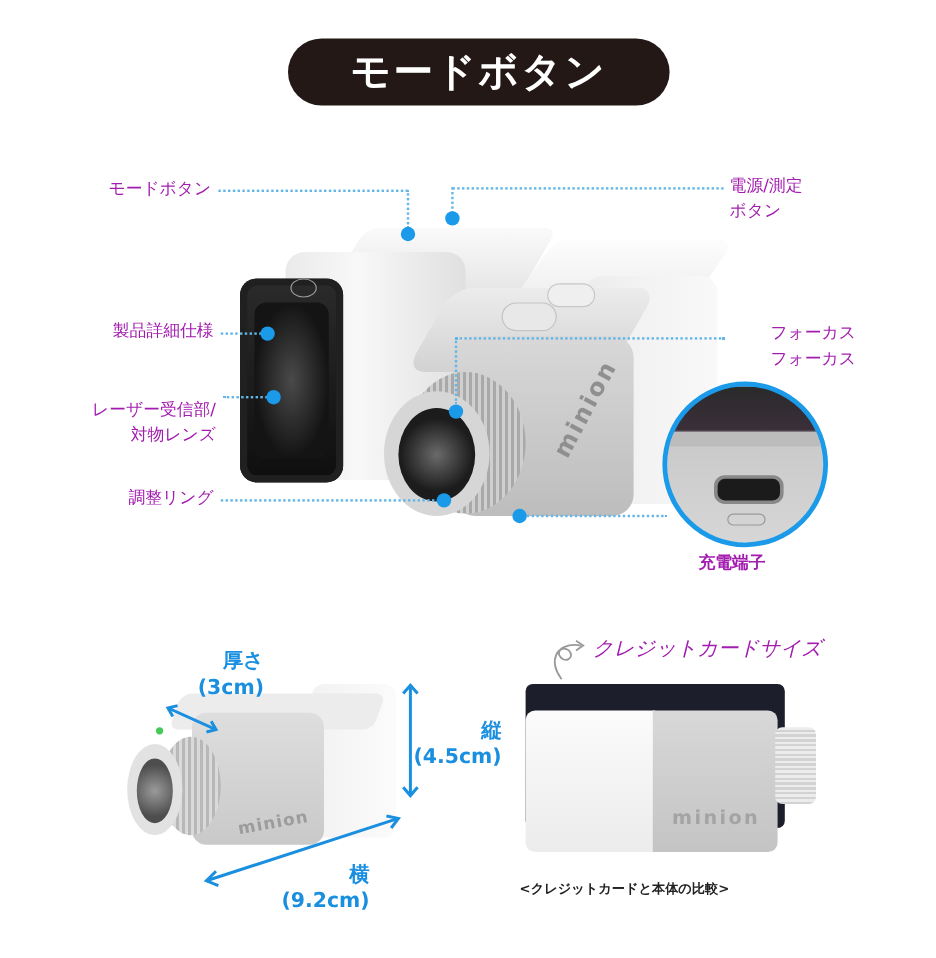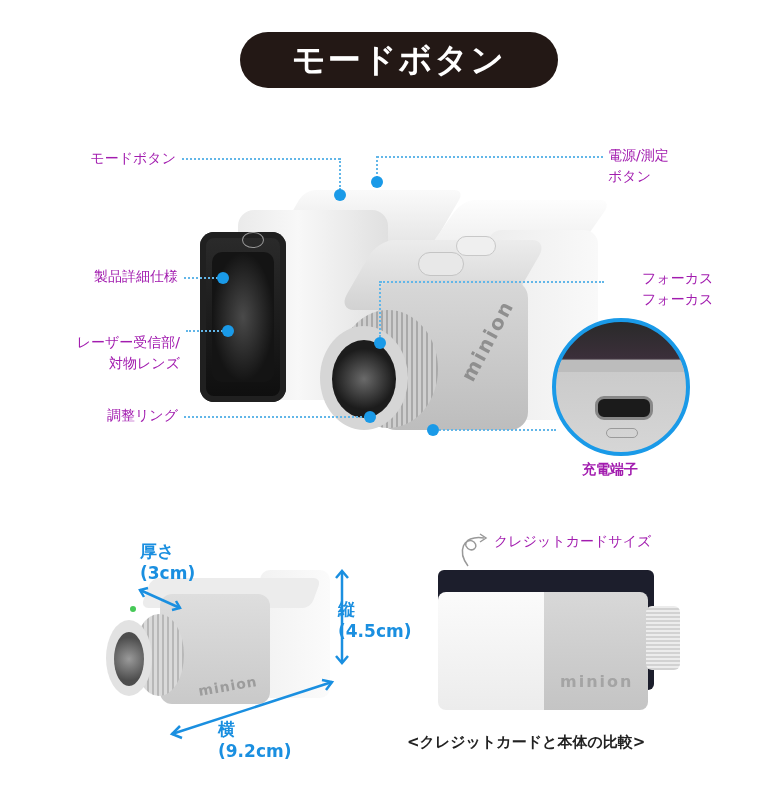--- a/index.html
+++ b/index.html
@@ -4,21 +4,21 @@
 <style>
   html,body{margin:0;padding:0;background:#fff;}
   body{width:780px;height:798px;position:relative;overflow:hidden;font-family:"DejaVu Sans","Liberation Sans",sans-serif;color:#333;}
   .abs{position:absolute;}
   .title-pill{left:240px;top:32px;width:318px;height:56px;background:#231815;border-radius:28px;color:#fff;font-size:33px;font-weight:bold;letter-spacing:2px;display:flex;align-items:center;justify-content:center;}
   .label{font-size:14px;color:#a21caf;line-height:21px;white-space:nowrap;}
   .label.right{text-align:right;}
   .dot{width:12px;height:12px;border-radius:50%;background:#1a9ae8;}
   .hline{height:0;border-top:2px dotted #62b6e8;}
   .vline{width:0;border-left:2px dotted #62b6e8;}
-  .blue-txt{color:#1a8fe0;font-weight:bold;text-align:left;line-height:22px;}
+  .blue-txt{color:#1a8fe0;font-weight:bold;text-align:right;line-height:22px;}
   
   .dev-body{background:linear-gradient(180deg,#f4f4f4,#dcdcdc);border-radius:14px;}
   .lens-front{background:#1b1b1b;border-radius:10px;}
 </style>
 </head>
 <body>
 
 <div class="abs title-pill">モードボタン</div>
 
 <div class="abs" style="left:198px;top:190px;width:260px;height:220px;">
@@ -128,20 +128,20 @@
   </svg>
 <div class="abs blue-txt" style="left:218px;top:718px;width:90px;font-size:17px;">
   <div>横</div>
   <div>(9.2cm)</div>
 </div>
 
 <svg class="abs" style="left:452px;top:530px;" width="40" height="40">
     <path d="M16 36 C 4 20, 14 6, 22 12 C 28 18, 18 24, 14 16 C 12 10, 22 6, 32 8" fill="none" stroke="#999" stroke-width="1.5"></path>
     <polyline points="28,4 34,8 28,12" fill="none" stroke="#999" stroke-width="1.5"></polyline>
   </svg>
-<div class="abs label" style="left:494px;top:531px;font-size:14px;">クレジットカードサイズ</div>
+<div class="abs label" style="left:494px;top:531px;font-size:17px;font-style:italic;">クレジットカードサイズ</div>
 
 <div class="abs" style="left:438px;top:570px;width:216px;height:120px;background:#1c1e2c;border-radius:6px;"></div>
 <div class="abs" style="left:438px;top:592px;width:108px;height:118px;background:linear-gradient(180deg,#fbfbfb,#ececec);border-radius:8px 0 0 8px;"></div>
 <div class="abs" style="left:544px;top:592px;width:104px;height:118px;background:linear-gradient(180deg,#d8d8d8,#c4c4c4);border-radius:0 8px 8px 0;"></div>
 <div class="abs" style="left:646px;top:606px;width:34px;height:64px;background:repeating-linear-gradient(180deg,#ececec 0 2px,#d2d2d2 2px 4px);border-radius:6px;"></div>
 <div class="abs" style="left:560px;top:672px;font-size:16px;font-weight:bold;color:#a4a4a4;letter-spacing:2px;">minion</div>
-<div class="abs" style="left:407px;top:733px;font-size:15px;font-weight:bold;color:#222;white-space:nowrap;">&lt;クレジットカードと本体の比較&gt;</div>
+<div class="abs" style="left:433px;top:733px;font-size:11px;font-weight:bold;color:#222;white-space:nowrap;">&lt;クレジットカードと本体の比較&gt;</div>
 
 </body></html>

